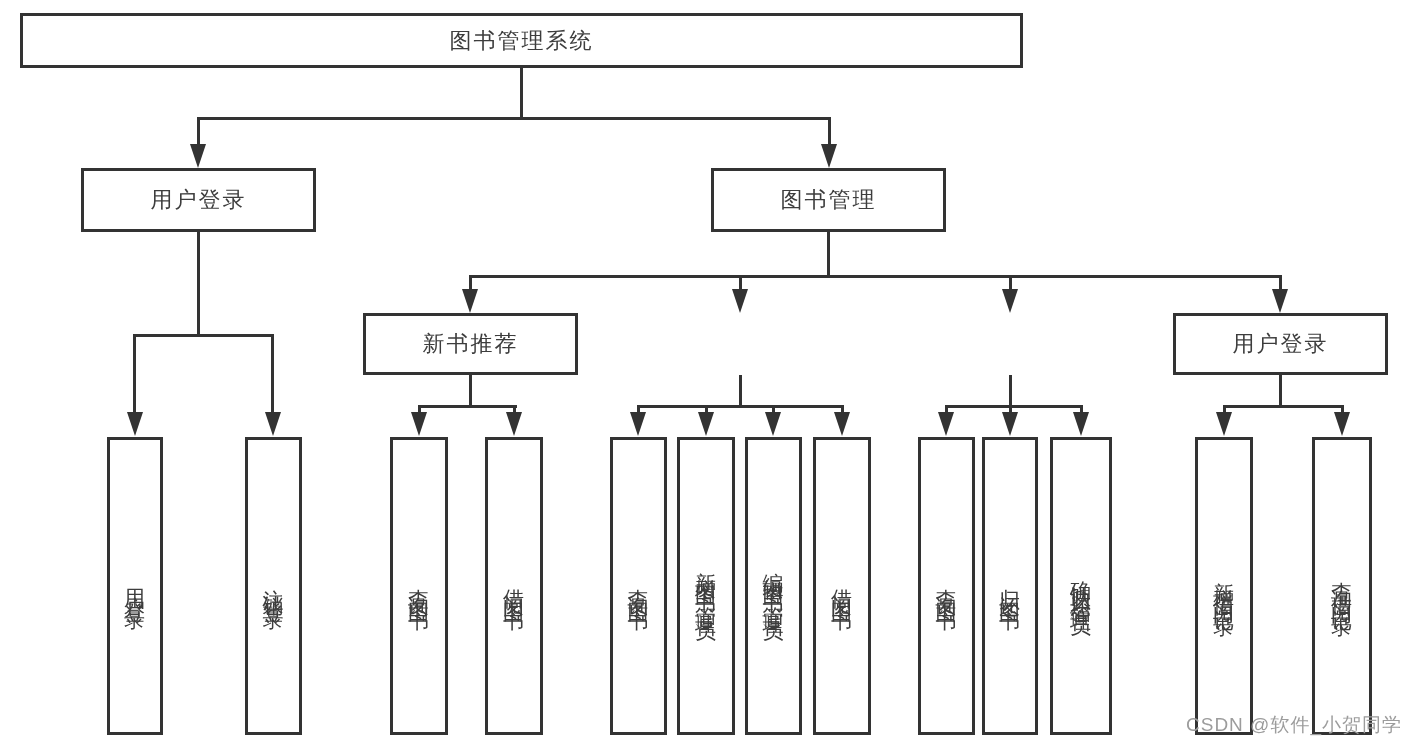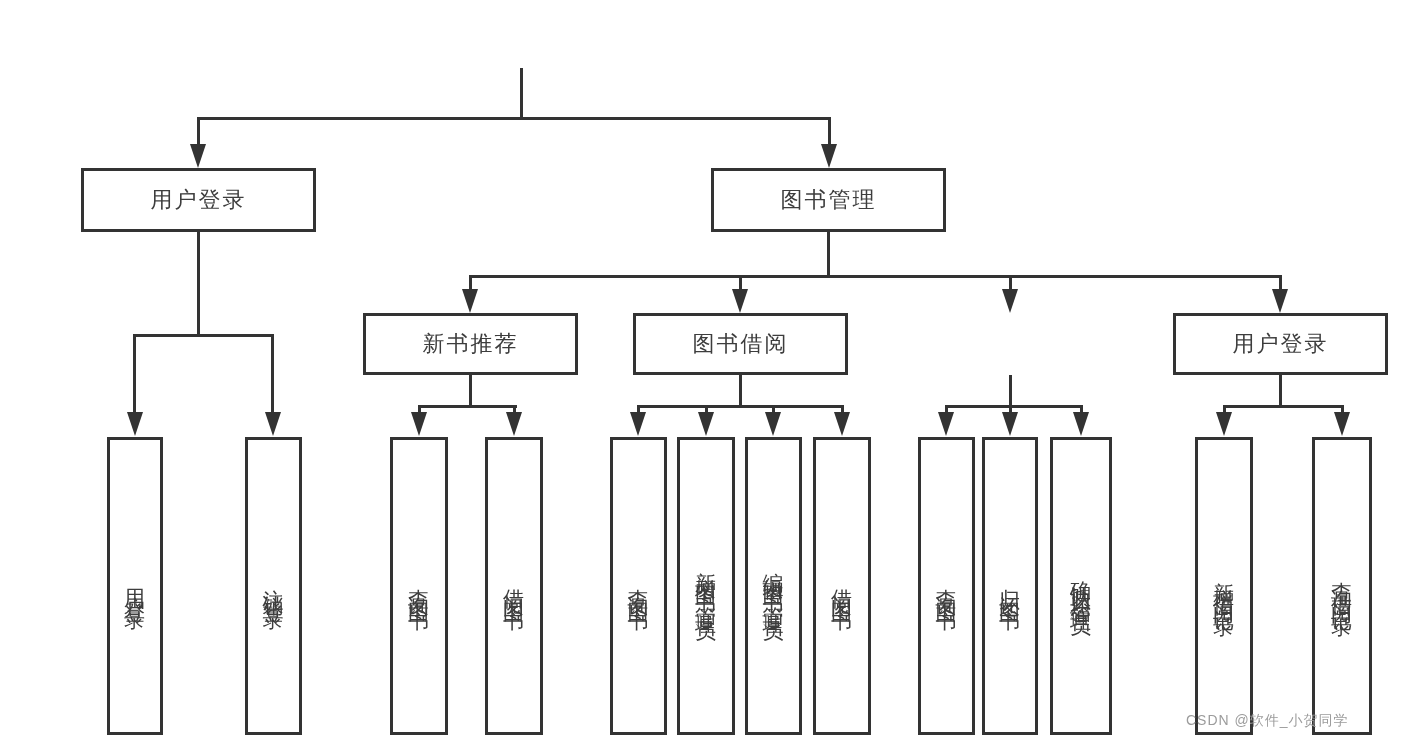--- a/index.html
+++ b/index.html
@@ -43,44 +43,44 @@
   .tri{
     position:absolute;
     width:0;height:0;
     border-left:8px solid transparent;
     border-right:8px solid transparent;
     border-top:24px solid #333333;
   }
   .watermark{
     position:absolute;
     left:1186px;top:712px;
-    font-size:14px;
+    font-size:19px;
     color:#9c9c9c;
     letter-spacing:1px;
     white-space:nowrap;
   }
 </style>
 </head>
 <body>
 
 <div id="canvas">
 
+  <div class="box" style="left:20px;top:13px;width:1003px;height:55px;">
+    <span>图书管理系统</span>
+  </div>
 
   <div class="box" style="left:81px;top:168px;width:235px;height:64px;">
     <span>用户登录</span>
   </div>
   <div class="box" style="left:711px;top:168px;width:235px;height:64px;">
     <span>图书管理</span>
   </div>
 
   <div class="box" style="left:363px;top:313px;width:215px;height:62px;">
     <span>新书推荐</span>
-  </div>
-  <div class="box" style="left:633px;top:313px;width:215px;height:62px;">
-    <span>图书借阅</span>
   </div>
   <div class="box" style="left:1173px;top:313px;width:215px;height:62px;">
     <span>用户登录</span>
   </div>
 
   <div class="vbox" style="left:107px;top:437px;width:56px;height:298px;">
     <span class="vtext">用户登录</span>
   </div>
   <div class="vbox" style="left:245px;top:437px;width:57px;height:298px;">
     <span class="vtext">注销登录</span>

